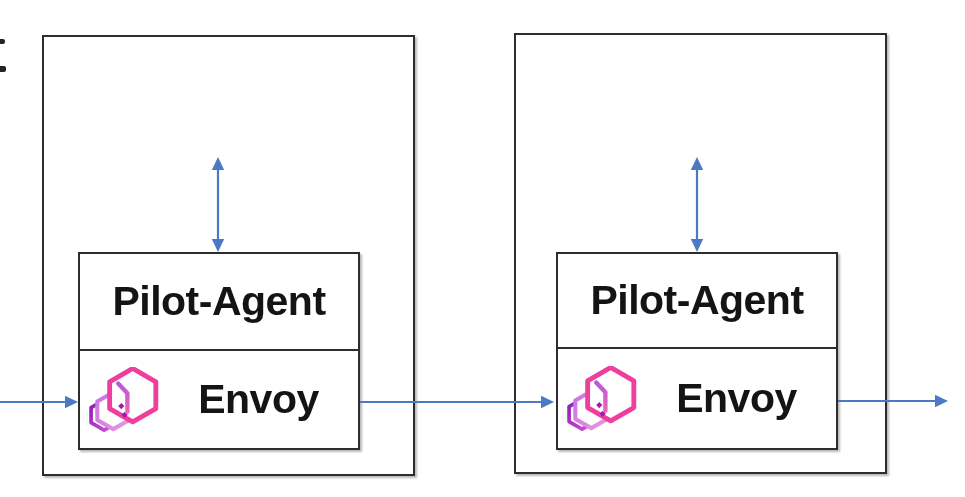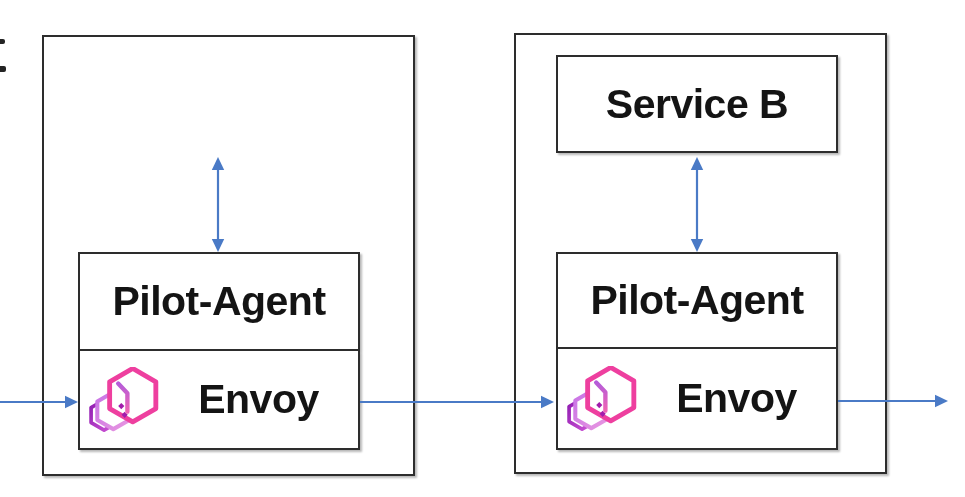--- a/index.html
+++ b/index.html
@@ -89,23 +89,20 @@
   <div class="box agt-a">
     <span class="lbl">Pilot-Agent</span>
   </div>
   <div class="box env-a envoy-row">
     <svg class="logo" viewBox="0 0 72 68">
       <use href="#envoyLogo" xlink:href="#envoyLogo"></use>
     </svg>
     <span class="lbl">Envoy</span>
   </div>
 
-  <div class="box svc-b">
-    <span class="lbl">Service B</span>
-  </div>
   <div class="box agt-b">
     <span class="lbl">Pilot-Agent</span>
   </div>
   <div class="box env-b envoy-row">
     <svg class="logo" viewBox="0 0 72 68">
       <use href="#envoyLogo" xlink:href="#envoyLogo"></use>
     </svg>
     <span class="lbl">Envoy</span>
   </div>
 

